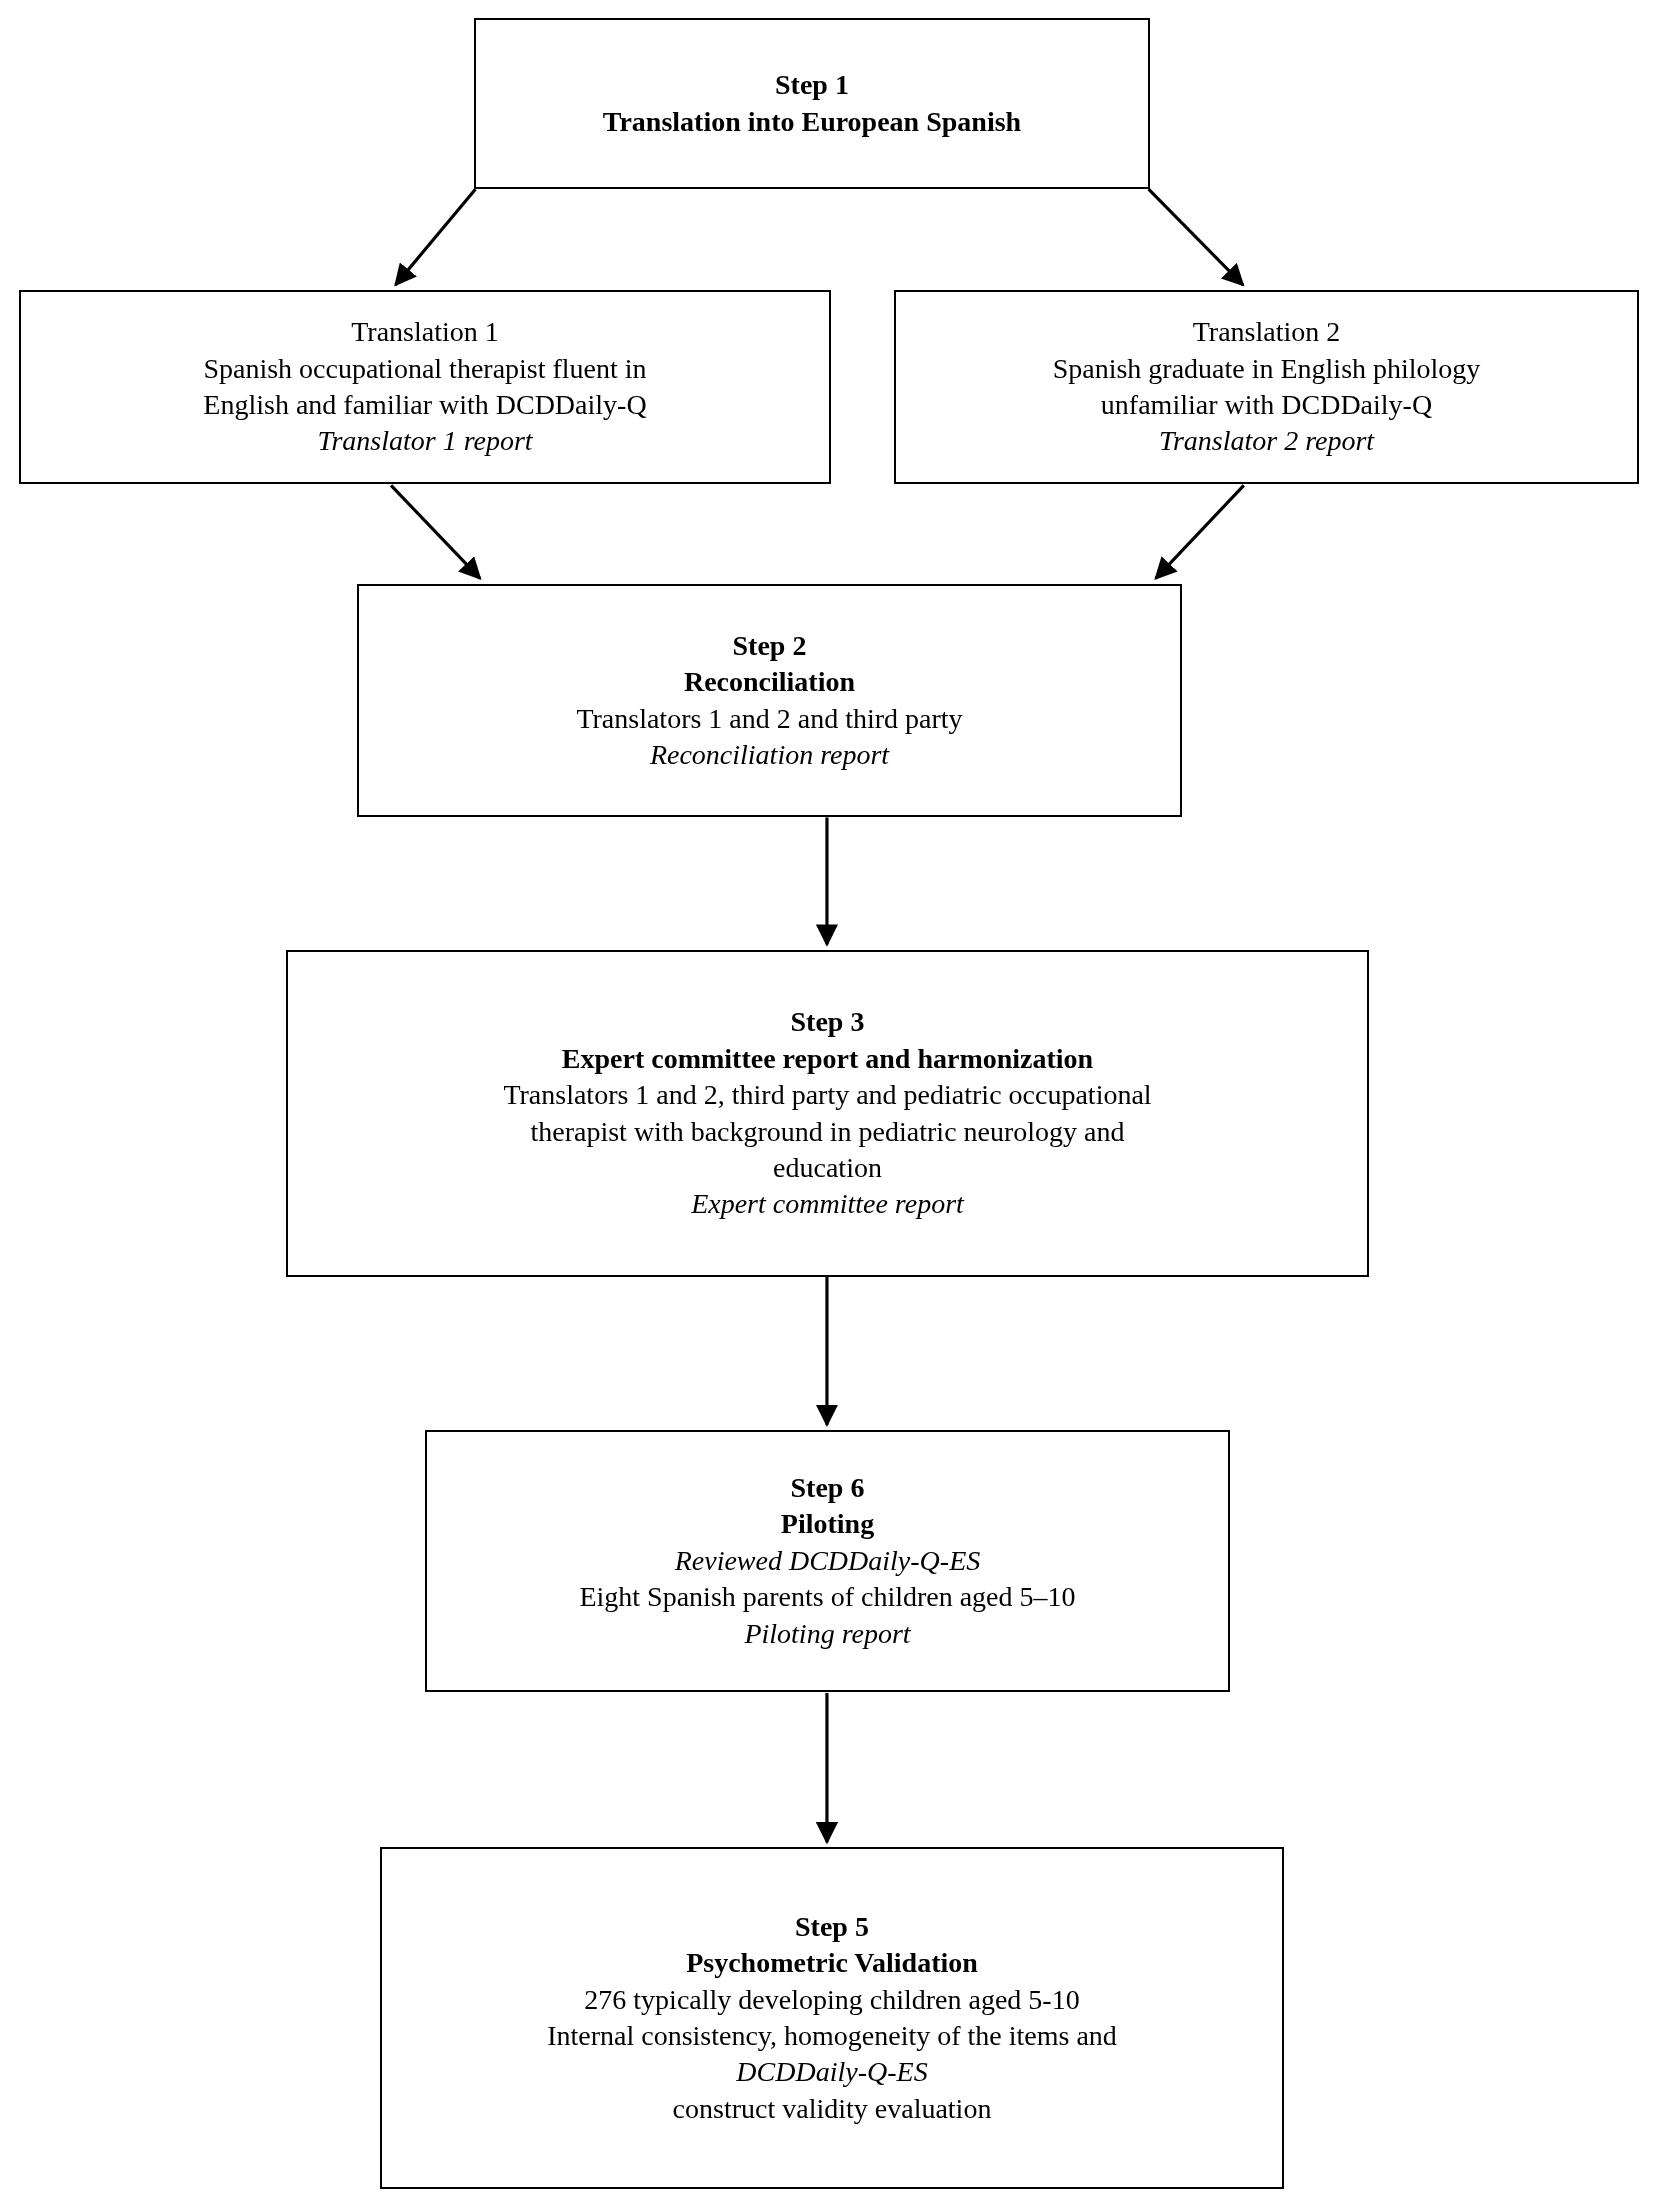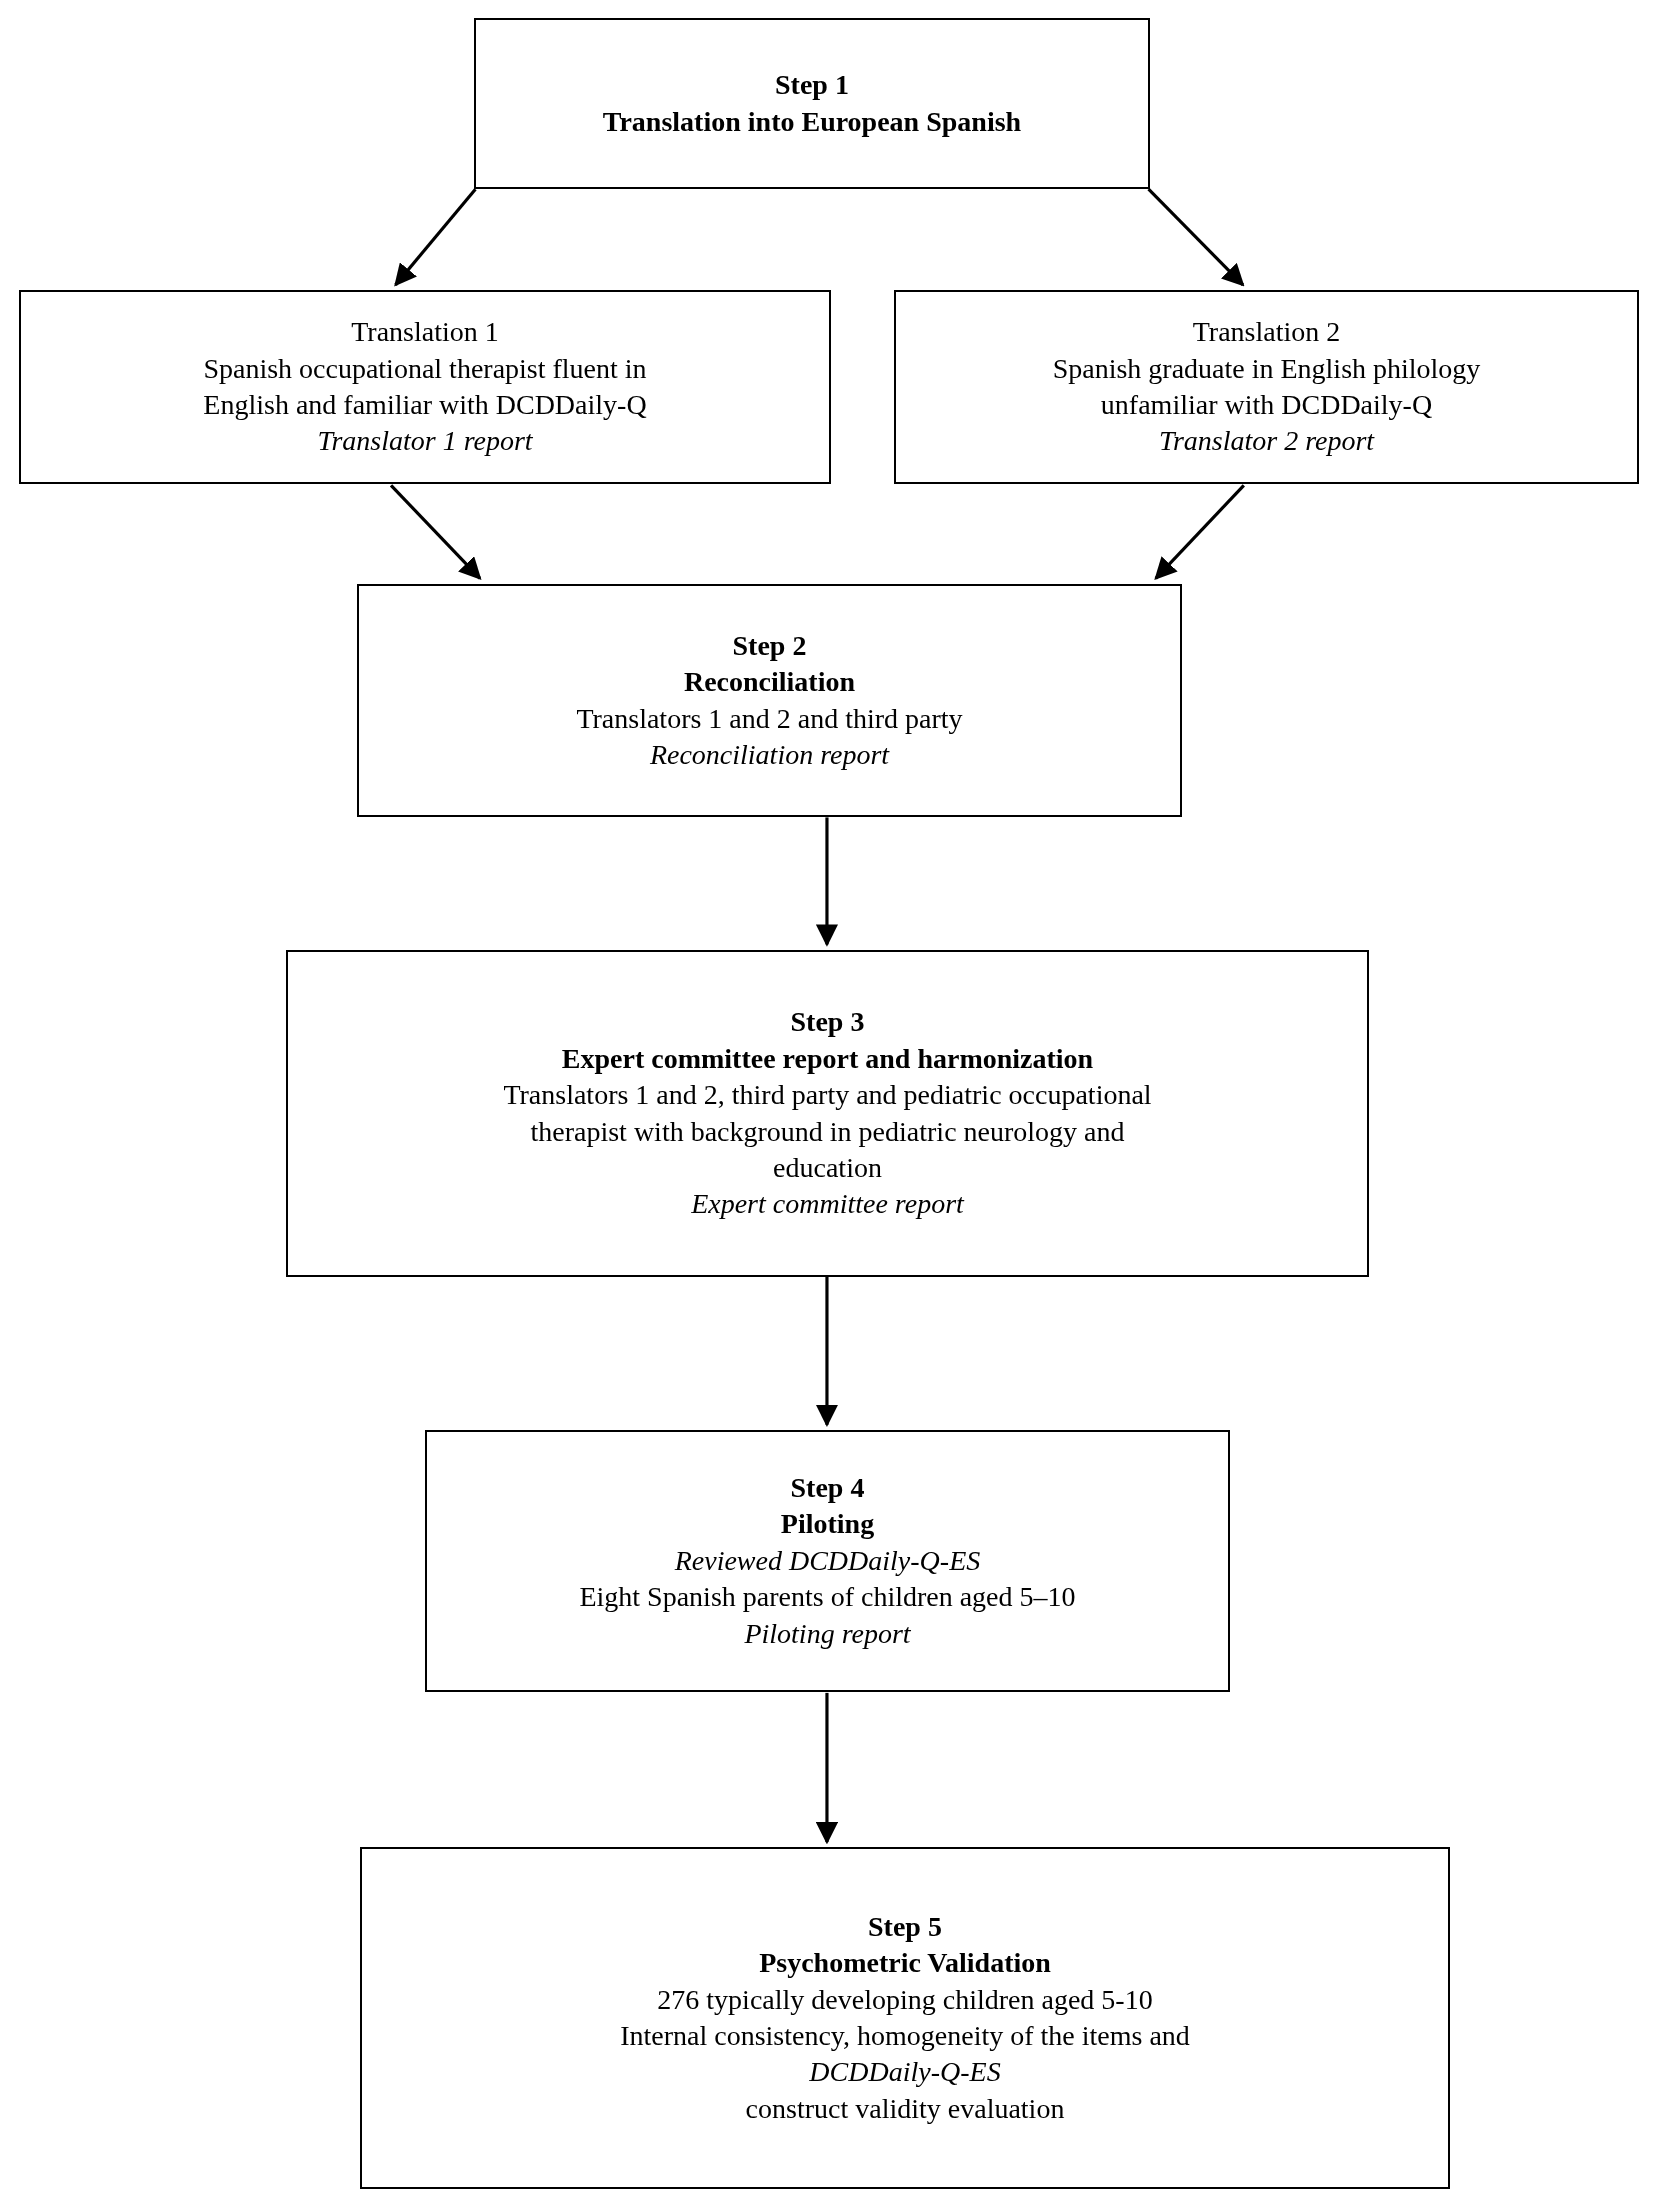--- a/index.html
+++ b/index.html
@@ -103,28 +103,28 @@
   <div class="node" style="left:286px; top:950px; width:1083px; height:327px;">
     <span class="line bold">Step 3</span>
     <span class="line bold">Expert committee report and harmonization</span>
     <span class="line">Translators 1 and 2, third party and pediatric occupational</span>
     <span class="line">therapist with background in pediatric neurology and</span>
     <span class="line">education</span>
     <span class="line italic">Expert committee report</span>
   </div>
 
   <div class="node" style="left:425px; top:1430px; width:805px; height:262px;">
-    <span class="line bold">Step 4</span>
+    <span class="line bold">Step 6</span>
     <span class="line bold">Piloting</span>
     <span class="line italic">Reviewed DCDDaily-Q-ES</span>
     <span class="line">Eight Spanish parents of children aged 5–10</span>
     <span class="line italic">Piloting report</span>
   </div>
 
-  <div class="node" style="left:360px; top:1847px; width:1090px; height:342px;">
+  <div class="node" style="left:380px; top:1847px; width:904px; height:342px;">
     <span class="line bold">Step 5</span>
     <span class="line bold">Psychometric Validation</span>
     <span class="line">276 typically developing children aged 5-10</span>
     <span class="line">Internal consistency, homogeneity of the items and</span>
     <span class="line italic">DCDDaily-Q-ES</span>
     <span class="line">construct validity evaluation</span>
   </div>
 
 </div>
 

